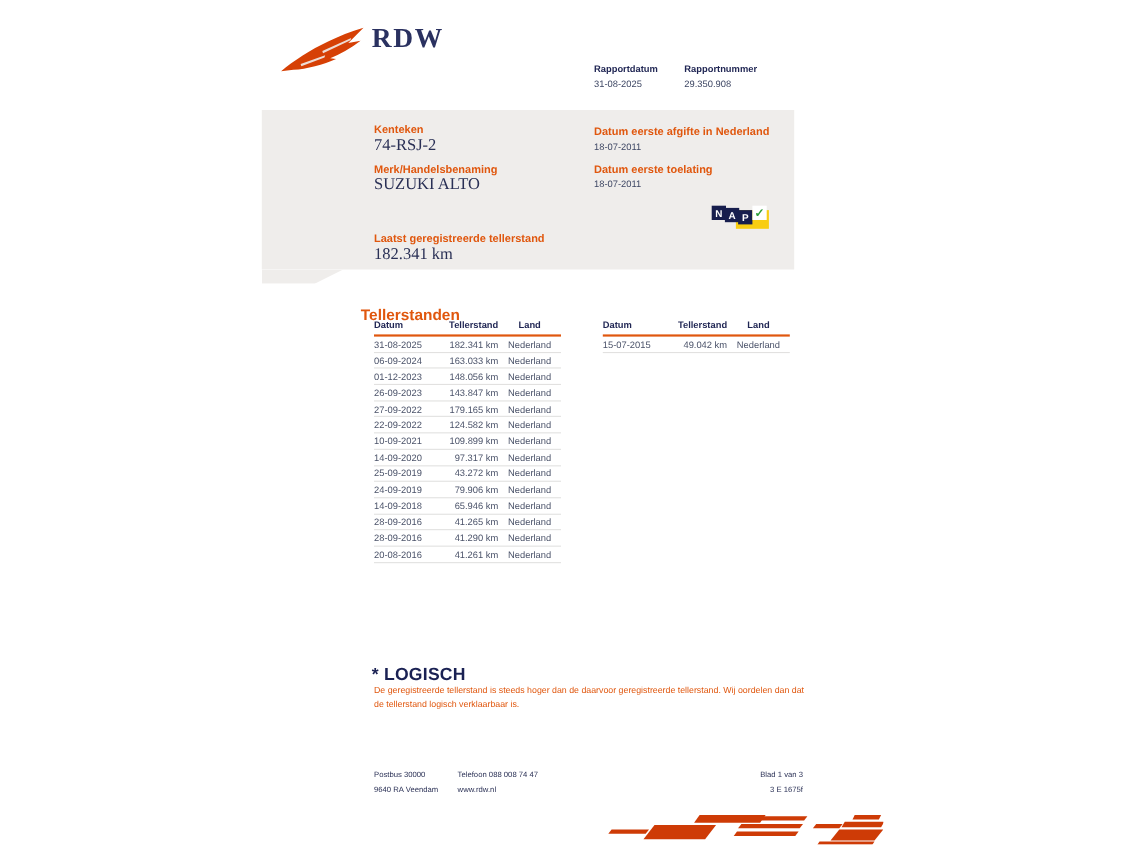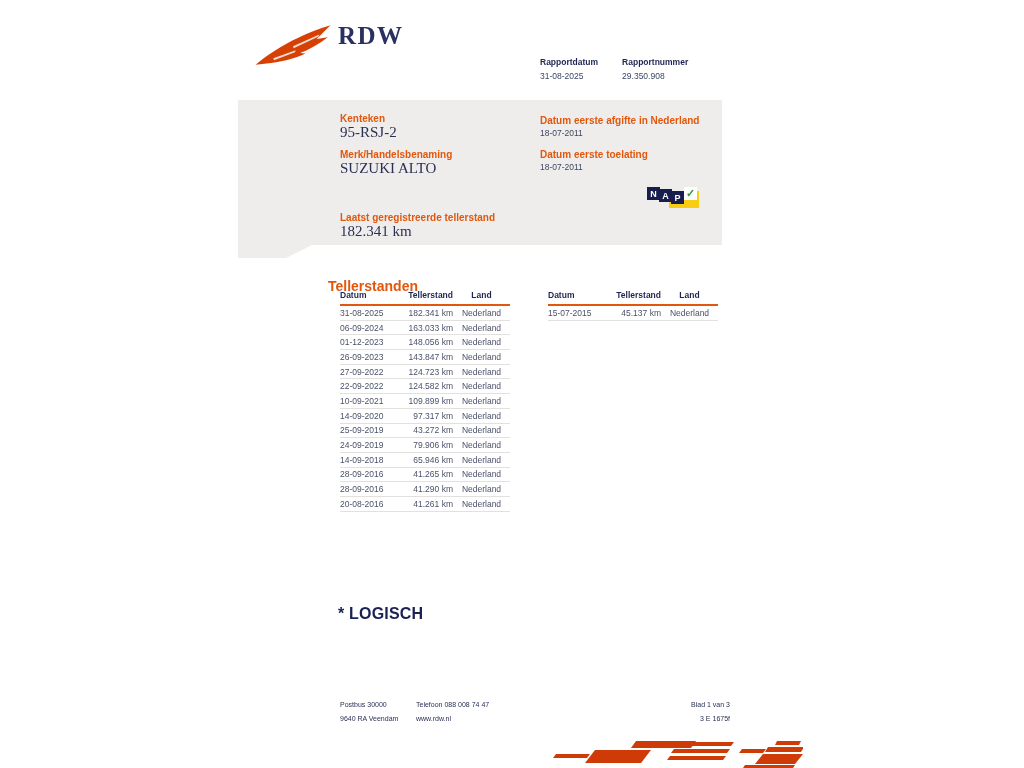--- a/index.html
+++ b/index.html
@@ -82,21 +82,21 @@
     <div>
       <div class="lbl">Rapportnummer</div>
       <div class="val">29.350.908</div>
     </div>
   </div>
 
   <div class="panel"></div>
   <div class="panel-tab"></div>
 
   <div class="pos fld-lbl" style="left:340px; top:113px;">Kenteken</div>
-  <div class="pos fld-big" style="left:340px; top:124px;">95-RSJ-2</div>
+  <div class="pos fld-big" style="left:340px; top:124px;">74-RSJ-2</div>
   <div class="pos fld-lbl" style="left:340px; top:149px;">Merk/Handelsbenaming</div>
   <div class="pos fld-big" style="left:340px; top:160px;">SUZUKI ALTO</div>
   <div class="pos fld-lbl" style="left:340px; top:212px;">Laatst geregistreerde tellerstand</div>
   <div class="pos fld-big" style="left:340px; top:223px;">182.341 km</div>
 
   <div class="pos fld-lbl" style="left:540px; top:115px;">Datum eerste afgifte in Nederland</div>
   <div class="pos fld-sm" style="left:540px; top:128px;">18-07-2011</div>
   <div class="pos fld-lbl" style="left:540px; top:149px;">Datum eerste toelating</div>
   <div class="pos fld-sm" style="left:540px; top:162px;">18-07-2011</div>
 
@@ -138,21 +138,21 @@
         </div>
 
         <div class="trow">
           <div class="c-datum">26-09-2023</div>
           <div class="c-km">143.847 km</div>
           <div class="c-land">Nederland</div>
         </div>
 
         <div class="trow">
           <div class="c-datum">27-09-2022</div>
-          <div class="c-km">124.723 km</div>
+          <div class="c-km">179.165 km</div>
           <div class="c-land">Nederland</div>
         </div>
 
         <div class="trow">
           <div class="c-datum">22-09-2022</div>
           <div class="c-km">124.582 km</div>
           <div class="c-land">Nederland</div>
         </div>
 
         <div class="trow">
@@ -208,27 +208,28 @@
   <div class="tbl tbl-right">
     <div class="thead">
       <div class="c-datum">Datum</div>
       <div class="c-km">Tellerstand</div>
       <div class="c-land">Land</div>
     </div>
     <div>
 
         <div class="trow">
           <div class="c-datum">15-07-2015</div>
-          <div class="c-km">45.137 km</div>
+          <div class="c-km">49.042 km</div>
           <div class="c-land">Nederland</div>
         </div>
       </div>
   </div>
 
   <div class="footnote-title">* LOGISCH</div>
+  <div class="footnote-text">De geregistreerde tellerstand is steeds hoger dan de daarvoor geregistreerde tellerstand. Wij oordelen dan dat de tellerstand logisch verklaarbaar is.</div>
 
   <div class="footer">
     <div class="row">
       <div class="f-col1">Postbus 30000</div>
       <div class="f-col2">Telefoon 088 008 74 47</div>
       <div class="f-col3">Blad 1 van 3</div>
     </div>
     <div class="row">
       <div class="f-col1">9640 RA Veendam</div>
       <div class="f-col2">www.rdw.nl</div>

